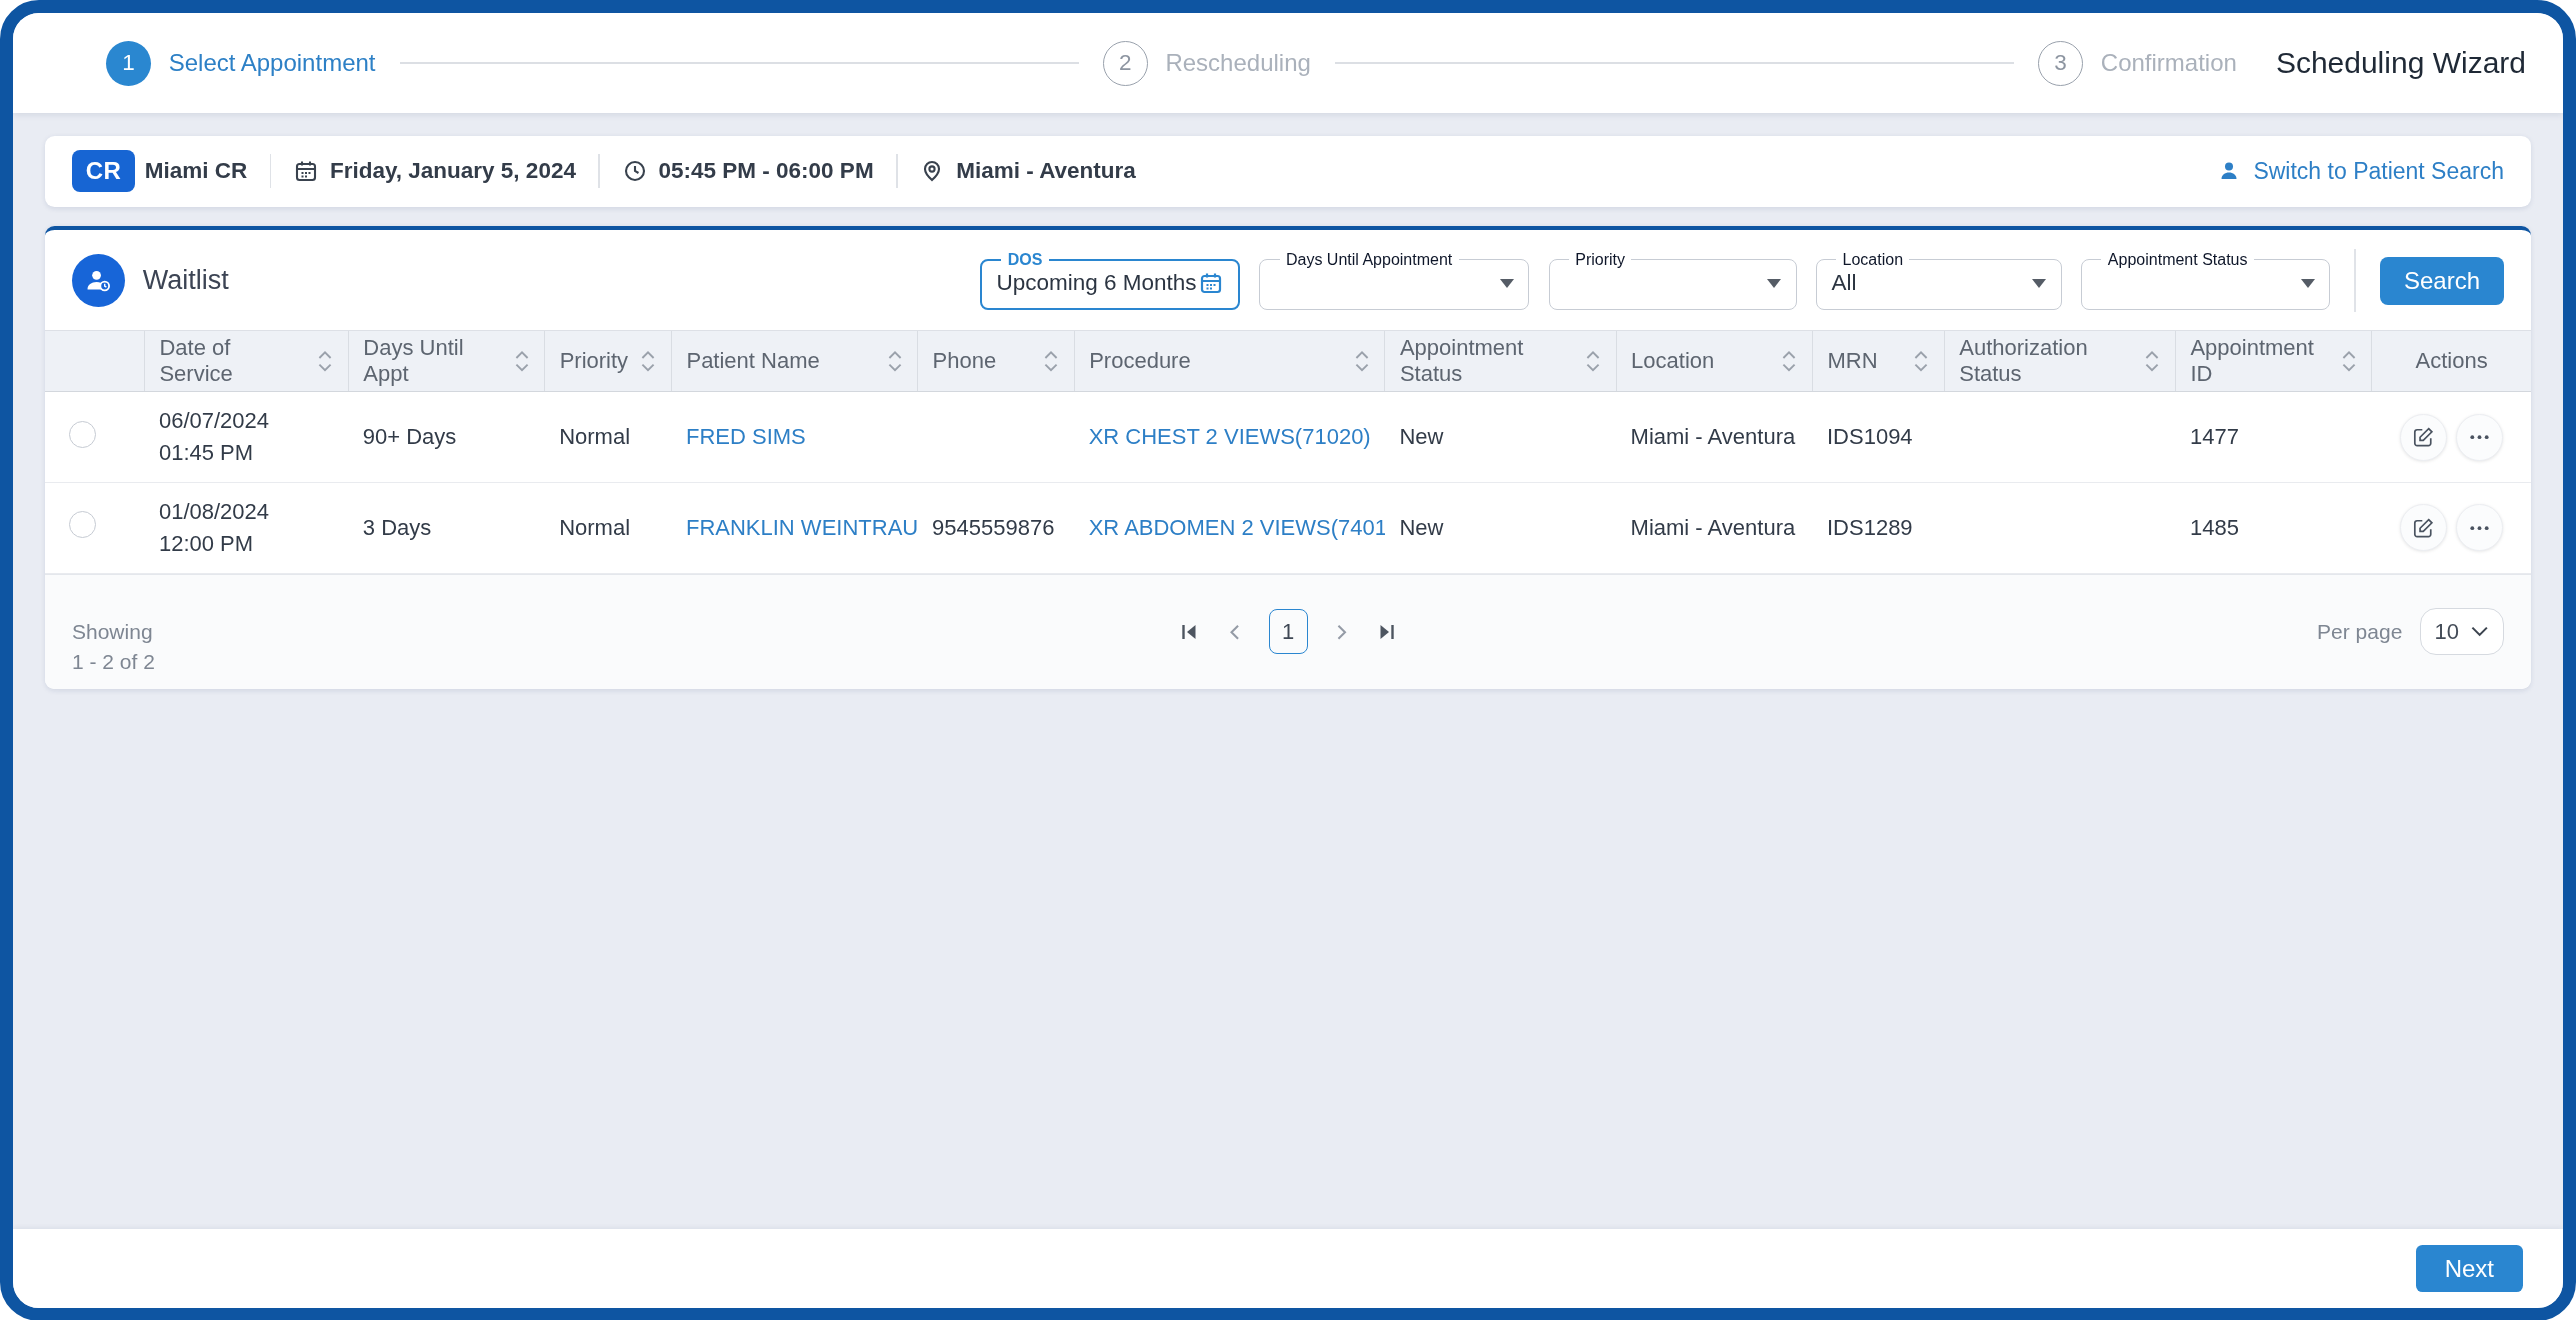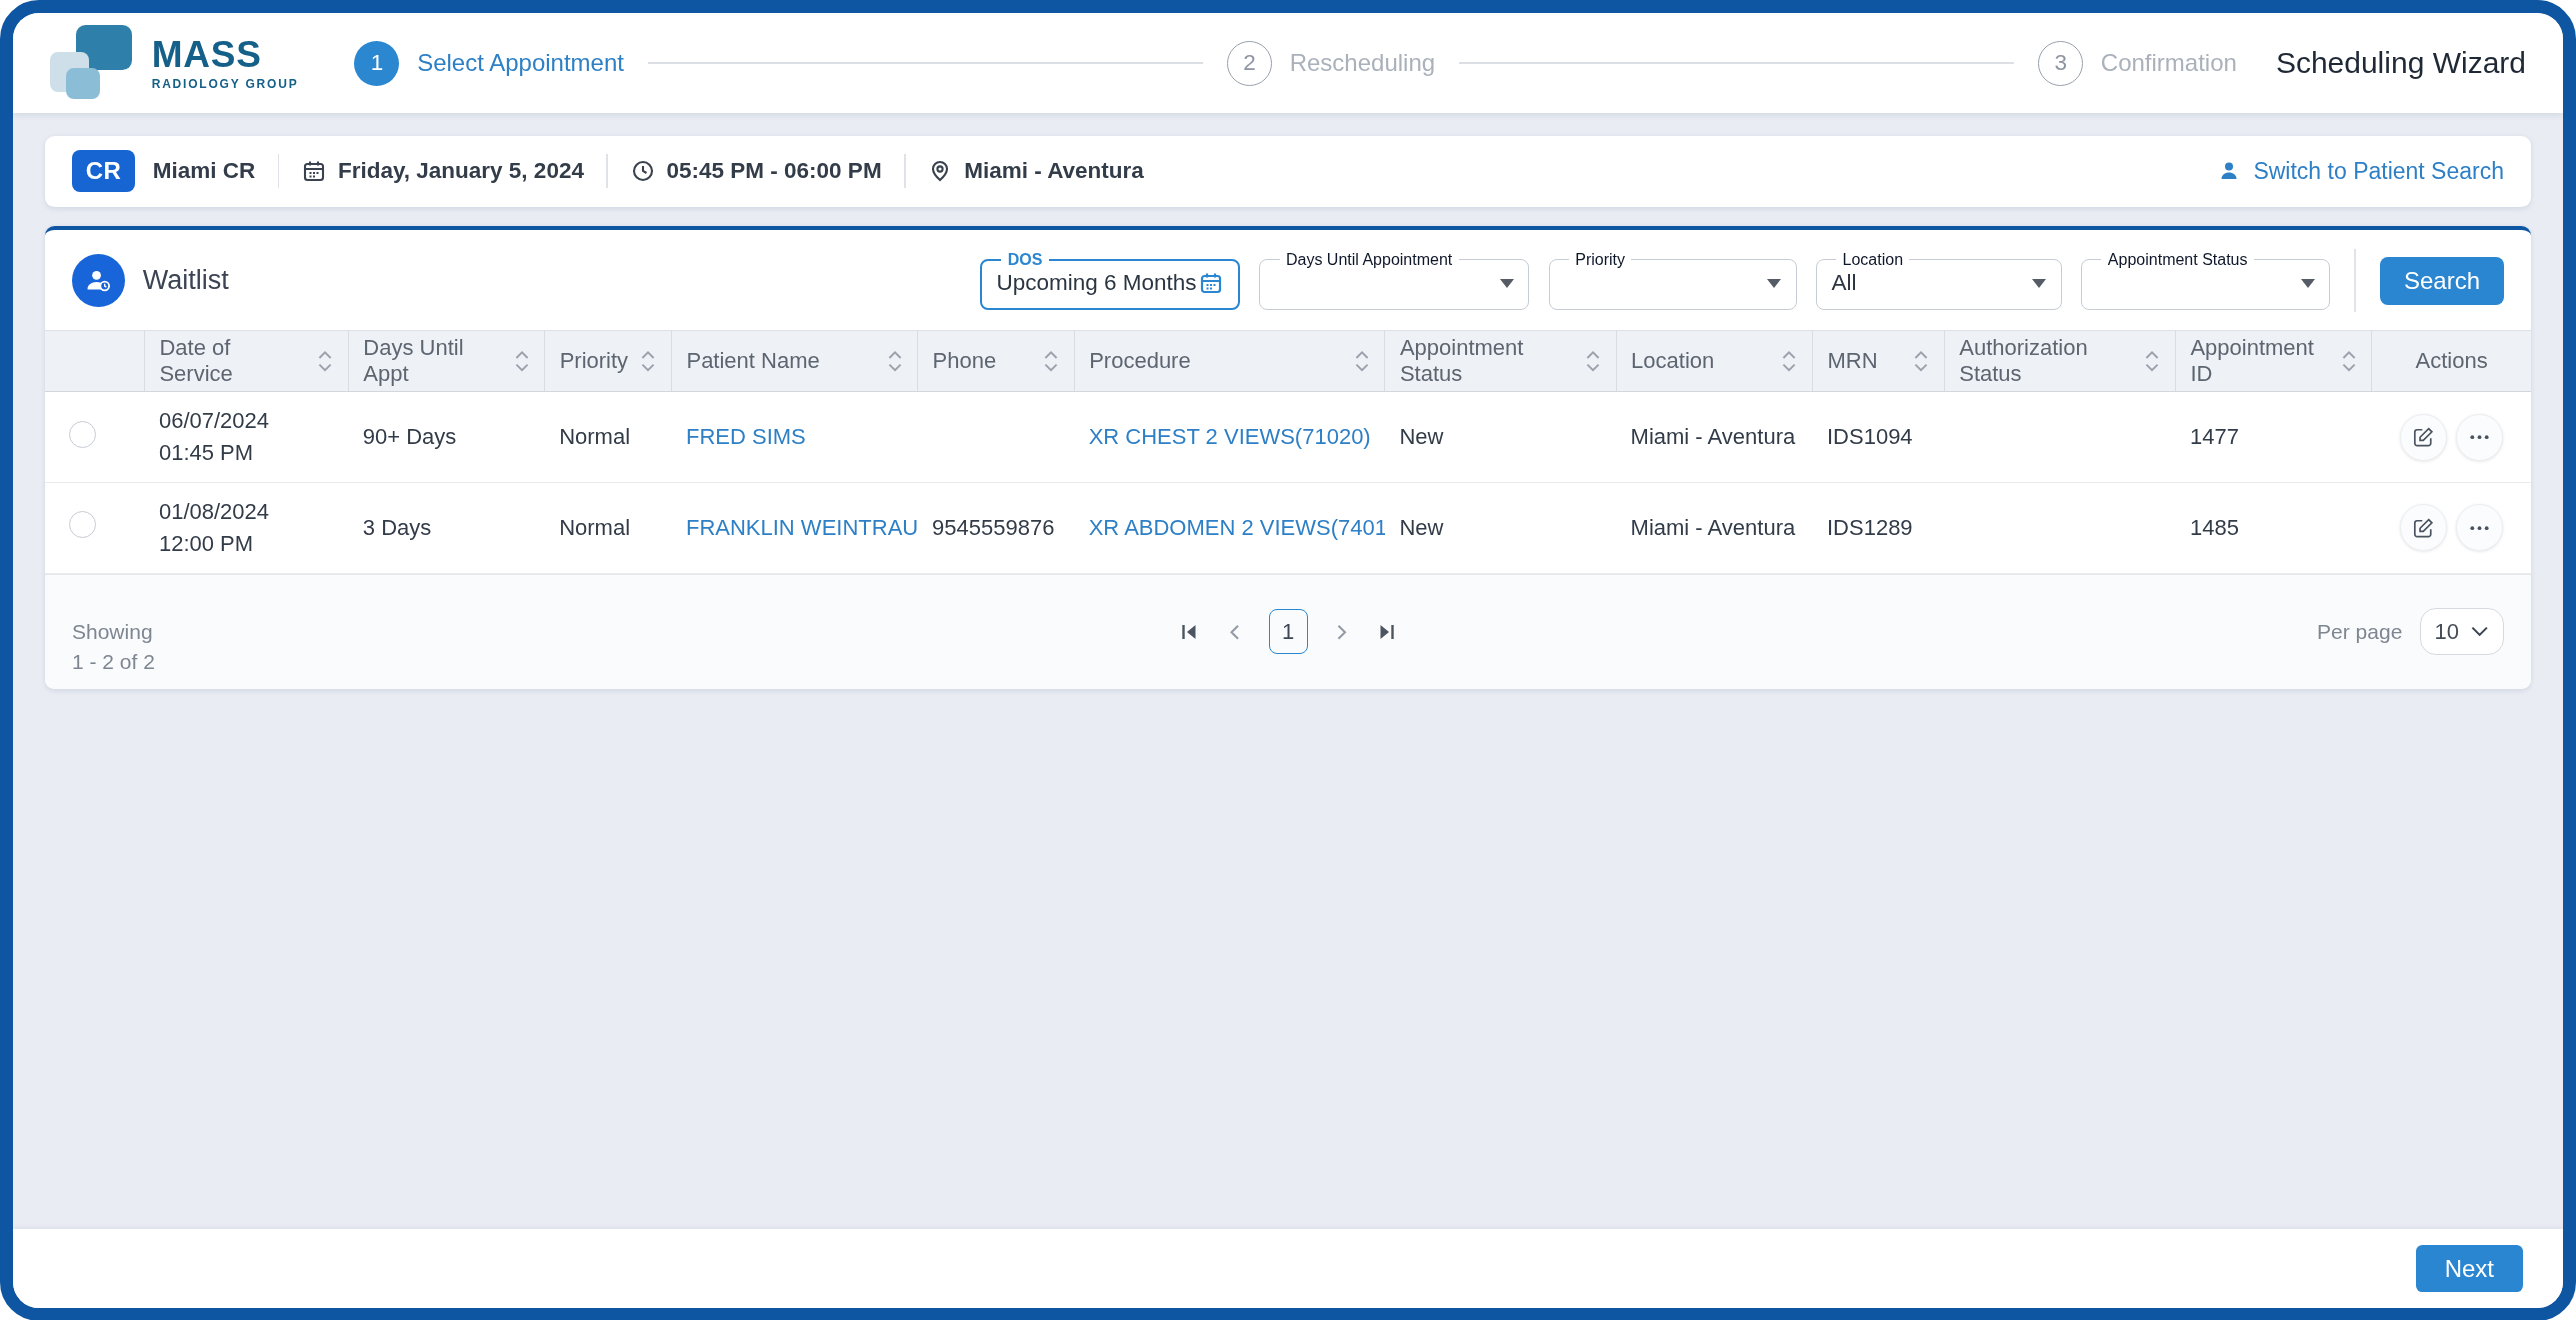--- a/index.html
+++ b/index.html
@@ -31,21 +31,21 @@
   .step-line { flex:1; height:1.6px; background:#dcdfe4; margin:0 24px; min-width:64px; }
   .wizard-title { font-size:30px; color:#1f2936; font-weight:500; white-space:nowrap; }
 
   
   .content { flex:1; padding:22.5px 32px 0 32px; display:flex; flex-direction:column; overflow:hidden; }
 
   .appt-card { background:#fff; border-radius:9.6px; padding:14.5px 27px; display:flex; align-items:center;
                box-shadow:0 1.6px 4.8px rgba(16,36,94,.10); }
   .badge { background:#1765d3; color:#fff; font-weight:700; font-size:24px; padding:7.2px 13.7px; border-radius:8px; letter-spacing:0.4px; }
   .appt-item { display:flex; align-items:center; gap:12px; font-size:22.5px; font-weight:700; color:#333c49; white-space:nowrap; }
-  .badge-name { margin-left:18px; }
+  .badge-name { margin-left:10px; }
   .vdiv { width:1.6px; height:34px; background:#dfe2e7; margin:0 22.5px; }
   .switch-link { margin-left:auto; color:#2d7fc6; font-size:23px; display:flex; gap:12px; align-items:center; cursor:pointer; white-space:nowrap; }
 
   
   .panel { background:#fff; border-radius:9.6px; margin-top:19.3px; border-top:4px solid #0e55a2;
            box-shadow:0 1.6px 4.8px rgba(16,36,94,.10); overflow:hidden; }
   .panel-head { display:flex; align-items:center; padding:19.3px 27px 17.7px 27px; }
   .wl-title-wrap { display:flex; align-items:center; gap:17.7px; }
   .wl-icon { width:53px; height:53px; border-radius:50%; background:#1765d8; display:flex; align-items:center; justify-content:center; }
   .wl-title { font-size:27px; color:#3c4454; }
@@ -99,31 +99,20 @@
 
   svg { display:block; }
 </style>
 </head>
 <body>
 
 <div class="stage">
   <div class="frame">
 
     <div class="topbar">
-      <div class="logo">
-        <div class="logo-mark">
-          <div class="logo-sq1"></div>
-            <div class="logo-sq2"></div>
-            <div class="logo-sq3"></div>
-        </div>
-        <div class="logo-text">
-          <span class="logo-name">MASS</span>
-          <span class="logo-tag">RADIOLOGY GROUP</span>
-        </div>
-      </div>
 
       <div class="stepper">
         <div class="step active">
           <span class="step-circle">1</span>
           <span class="step-label">Select Appointment</span>
         </div>
         <div class="step-line"></div>
         <div class="step inactive">
           <span class="step-circle">2</span>
           <span class="step-label">Rescheduling</span>

